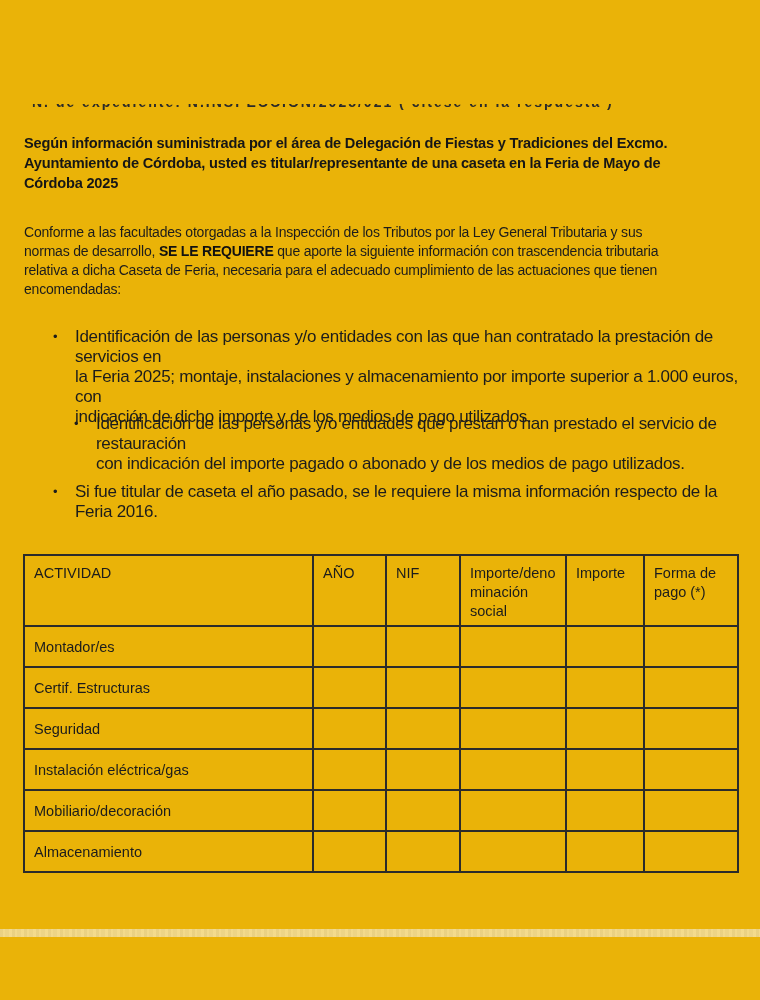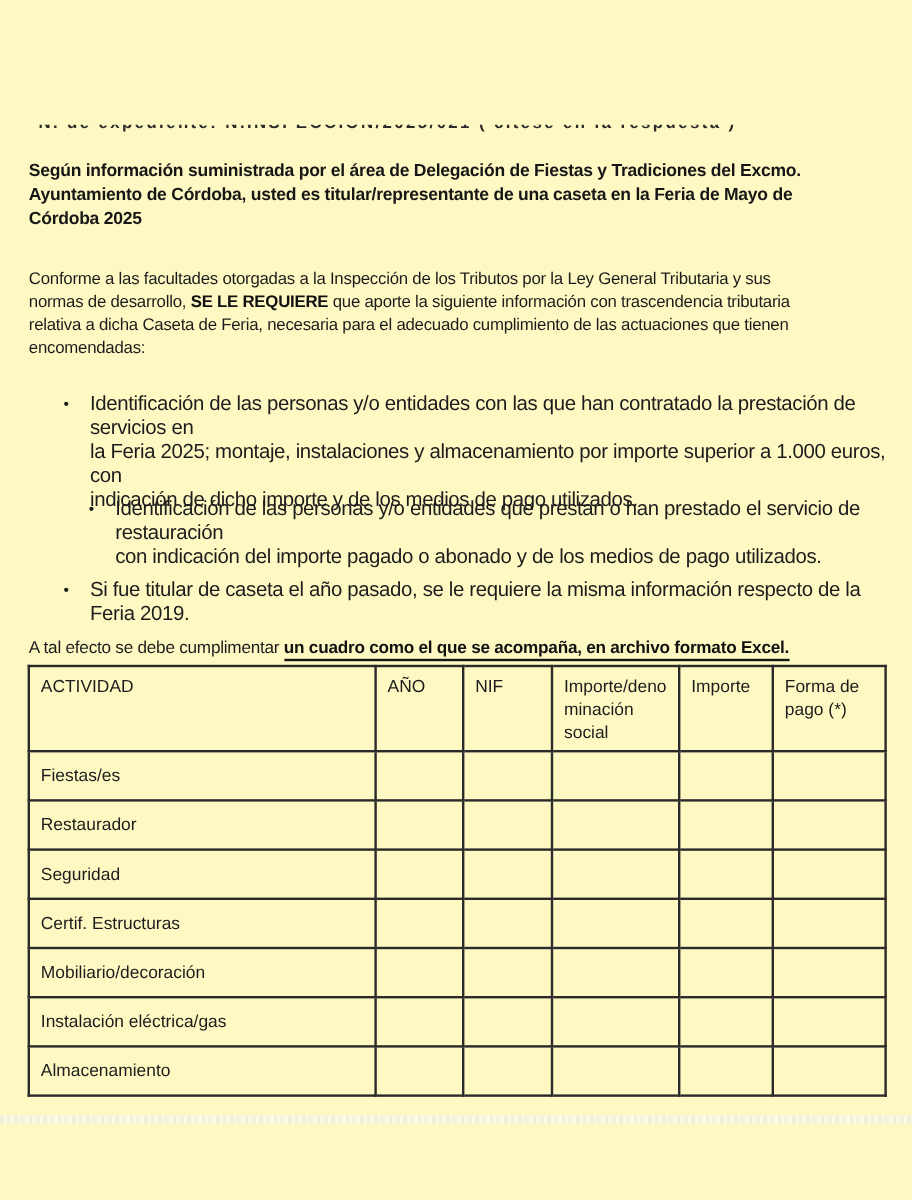--- a/index.html
+++ b/index.html
@@ -1,20 +1,20 @@
 <!DOCTYPE html>
 <html><head>
 <meta charset="utf-8">
 <style>
   * { margin:0; padding:0; box-sizing:border-box; }
   html,body { background:#ffffff; }
   .page {
     position:relative;
     width:760px; height:1000px;
-    background:#fef9c3;
+    background:#eab308;
     font-family:"Liberation Sans", sans-serif;
     color:#1b1b1b;
     overflow:hidden;
   }
   
   .clip-line {
     position:absolute; top:104px; left:32px; width:690px; height:13px;
     overflow:hidden;
   }
   .clip-line span {
@@ -96,23 +96,22 @@
   <div class="p-body"><span>Conforme a las facultades otorgadas a la Inspección de los Tributos por la Ley General Tributaria y sus
 normas de desarrollo, </span><b>SE LE REQUIERE</b><span> que aporte la siguiente información con trascendencia tributaria
 relativa a dicha Caseta de Feria, necesaria para el adecuado cumplimiento de las actuaciones que tienen
 encomendadas:</span></div>
 
   <div class="bullet bullet-1">Identificación de las personas y/o entidades con las que han contratado la prestación de servicios en
 la Feria 2025; montaje, instalaciones y almacenamiento por importe superior a 1.000 euros, con
 indicación de dicho importe y de los medios de pago utilizados.</div>
   <div class="bullet bullet-2">Identificación de las personas y/o entidades que prestan o han prestado el servicio de restauración
 con indicación del importe pagado o abonado y de los medios de pago utilizados.</div>
-  <div class="bullet bullet-3">Si fue titular de caseta el año pasado, se le requiere la misma información respecto de la Feria 2019.</div>
+  <div class="bullet bullet-3">Si fue titular de caseta el año pasado, se le requiere la misma información respecto de la Feria 2016.</div>
 
-  <div class="excel-line"><span>A tal efecto se debe cumplimentar </span><span class="ul">un cuadro como el que se acompaña, en archivo formato Excel.</span></div>
 
   <table class="req">
     <colgroup>
       <col style="width:289px">
         <col style="width:73px">
         <col style="width:74px">
       <col style="width:106px">
         <col style="width:78px">
         <col style="width:94px">
     </colgroup>
@@ -124,61 +123,53 @@
         <th>Importe/deno
 minación
 social</th>
         <th>Importe</th>
         <th>Forma de
 pago (*)</th>
       </tr>
     </thead>
     <tbody>
       <tr>
-        <td>Fiestas/es</td>
+        <td>Montador/es</td>
         <td></td>
         <td></td>
         <td></td>
         <td></td>
         <td></td>
       </tr>
       <tr>
-        <td>Restaurador</td>
+        <td>Certif. Estructuras</td>
         <td></td>
         <td></td>
         <td></td>
         <td></td>
         <td></td>
       </tr>
       <tr>
         <td>Seguridad</td>
         <td></td>
         <td></td>
         <td></td>
         <td></td>
         <td></td>
       </tr>
       <tr>
-        <td>Certif. Estructuras</td>
+        <td>Instalación eléctrica/gas</td>
         <td></td>
         <td></td>
         <td></td>
         <td></td>
         <td></td>
       </tr>
       <tr>
         <td>Mobiliario/decoración</td>
-        <td></td>
-        <td></td>
-        <td></td>
-        <td></td>
-        <td></td>
-      </tr>
-      <tr>
-        <td>Instalación eléctrica/gas</td>
         <td></td>
         <td></td>
         <td></td>
         <td></td>
         <td></td>
       </tr>
       <tr>
         <td>Almacenamiento</td>
         <td></td>
         <td></td>

